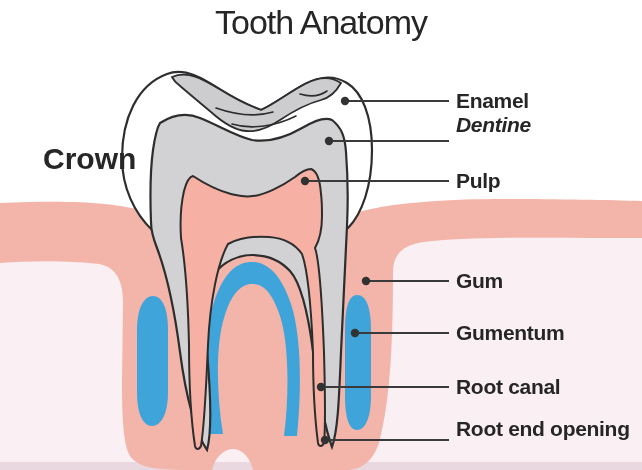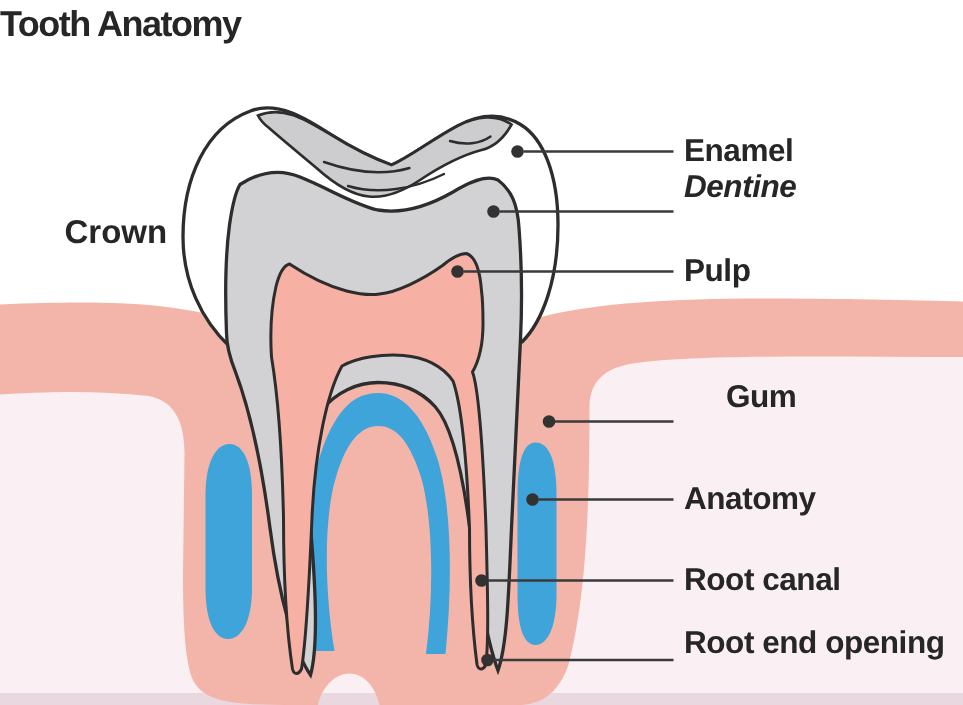--- a/index.html
+++ b/index.html
@@ -32,30 +32,30 @@
   .f-blue{fill:var(--c-cementum_blue);}
   .f-enamel{fill:var(--c-enamel_white);stroke:var(--c-outline);stroke-width:2.2;}
   .f-dentine{fill:var(--c-dentine_gray);stroke:var(--c-outline);stroke-width:2.2;}
   .f-pulp{fill:var(--c-pulp_pink);stroke:var(--c-outline);stroke-width:2;}
   .f-occlusal{fill:var(--c-occlusal_gray);stroke:var(--c-outline);stroke-width:1.8;}
   .fissure{fill:none;stroke:var(--c-outline);stroke-width:1.6;stroke-linecap:round;}
   .leader{stroke:var(--c-leader);stroke-width:1.8;}
   .dot{fill:#323232;}
 
   .title{
-    position:absolute;left:0;top:3px;width:642px;text-align:left;
-    font-size:24px;font-weight:bold;letter-spacing:-1px;color:var(--c-text);
+    position:absolute;left:0;top:3px;width:642px;text-align:center;
+    font-size:34px;font-weight:normal;letter-spacing:-1px;color:var(--c-text);
   }
   .part-label{
     position:absolute;left:456px;height:26px;line-height:26px;
     font-size:21px;font-weight:bold;letter-spacing:-0.3px;color:var(--c-text);
     white-space:nowrap;
   }
   .side-label{
-    position:absolute;font-size:22px;font-weight:bold;color:var(--c-text);
+    position:absolute;font-size:30px;font-weight:bold;color:var(--c-text);
     white-space:nowrap;
   }
 </style>
 </head>
 <body>
 
 <div class="stage">
 
   <svg width="642" height="470" viewBox="0 0 642 470">
 
@@ -218,18 +218,18 @@
     </g>
   </svg>
 
   <div class="title">Tooth Anatomy</div>
 
   <div class="side-label" style="left:43px;top:142px;">Crown</div>
 
   <div class="part-label" style="top:88px;">Enamel</div>
   <div class="part-label" style="top:112px;font-style:italic;">Dentine</div>
   <div class="part-label" style="top:168px;">Pulp</div>
-  <div class="part-label" style="top:252px;margin-left:28px;">Gum</div>
-  <div class="part-label" style="top:320px;">Anatomy</div>
+  <div class="part-label" style="top:268px;">Gum</div>
+  <div class="part-label" style="top:320px;">Gumentum</div>
   <div class="part-label" style="top:374px;text-align:center;">Root canal</div>
   <div class="part-label" style="top:416px;">Root end opening</div>
 
 </div>
 
 </body></html>

